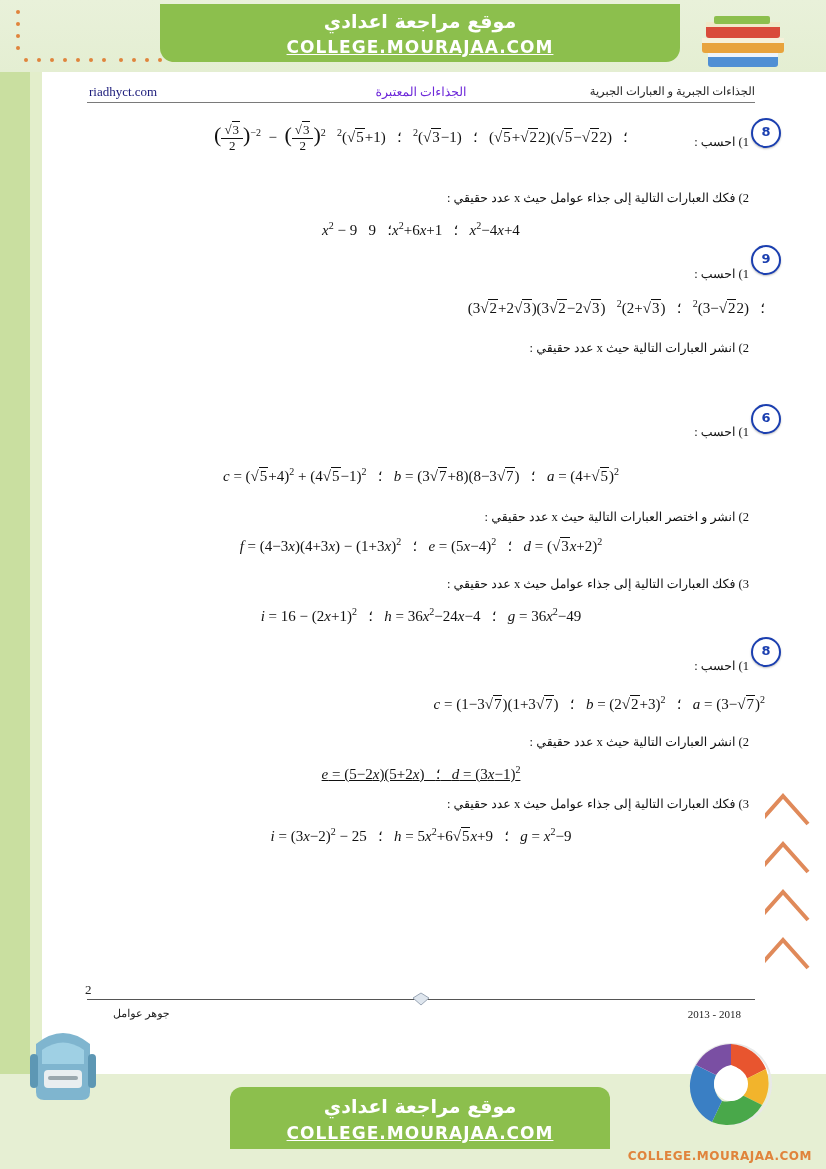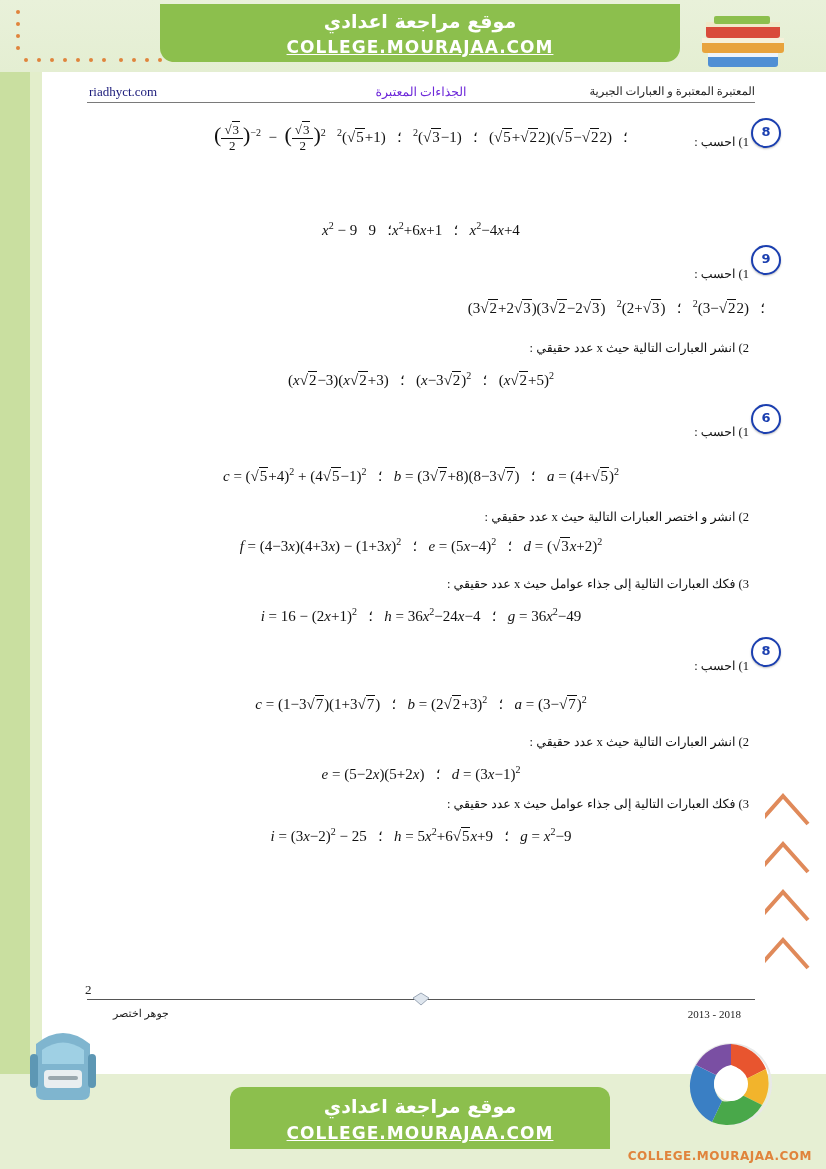--- a/index.html
+++ b/index.html
@@ -228,67 +228,64 @@
     <path d="M20 36 A40 40 0 0 1 55 15 L55 36 A22 22 0 0 0 40 46 Z" fill="#7a4fa3"></path>
     <circle cx="55" cy="55" r="17" fill="#ffffff"></circle>
   </svg>
 </div>
 
 <div class="sheet">
 
   <div class="doc-head">
     <span class="left-site">riadhyct.com</span>
     <span class="mid-title">الجذاءات المعتبرة</span>
-    <span class="right-title">المعتبرة المعتبرة و العبارات الجبرية</span>
+    <span class="right-title">الجذاءات الجبرية و العبارات الجبرية</span>
   </div>
   <div class="doc-head-rule"></div>
 
   <div class="exnum" style="top:44px;right:-16px;">8</div>
   <div class="qline" style="top:60px;">
     <span class="qnum">1)</span>
     <span>احسب :</span>
   </div>
   <div class="mathline" style="top:48px;">
     <span class="big">(</span><span class="frac"><span class="num"><span class="rad">√<span class="bar">3</span></span></span><span class="den">2</span></span><span class="big">)</span><span class="sup">−2</span>
     &nbsp;−&nbsp;
     <span class="big">(</span><span class="frac"><span class="num"><span class="rad">√<span class="bar">3</span></span></span><span class="den">2</span></span><span class="big">)</span><span class="sup">2</span>
     &nbsp;&nbsp;؛&nbsp;&nbsp;
     (2<span class="rad">√<span class="bar">2</span></span>−<span class="rad">√<span class="bar">5</span></span>)(2<span class="rad">√<span class="bar">2</span></span>+<span class="rad">√<span class="bar">5</span></span>)
     &nbsp;&nbsp;؛&nbsp;&nbsp;
     (1−<span class="rad">√<span class="bar">3</span></span>)<span class="sup">2</span>
     &nbsp;&nbsp;؛&nbsp;&nbsp;
     (1+<span class="rad">√<span class="bar">5</span></span>)<span class="sup">2</span>
   </div>
+  <div class="qline" style="top:116px;">
+    <span class="qnum">2)</span>
+    <span>فكك العبارات التالية إلى جذاء عوامل  حيث x عدد حقيقي :</span>
+  </div>
   <div class="mathline" style="top:146px;">
     <i>x</i><span class="sup">2</span> − 9 &nbsp;&nbsp;؛&nbsp;&nbsp; 9<i>x</i><span class="sup">2</span>+6<i>x</i>+1 &nbsp;&nbsp;؛&nbsp;&nbsp; <i>x</i><span class="sup">2</span>−4<i>x</i>+4
   </div>
 
   <div class="exnum" style="top:171px;right:-16px;">9</div>
   <div class="qline" style="top:192px;">
     <span class="qnum">1)</span>
     <span>احسب :</span>
   </div>
   <div class="mathline" style="top:224px;text-align:right;">
     (3<span class="rad">√<span class="bar">2</span></span>+2<span class="rad">√<span class="bar">3</span></span>)(3<span class="rad">√<span class="bar">2</span></span>−2<span class="rad">√<span class="bar">3</span></span>)
     &nbsp;&nbsp;؛&nbsp;&nbsp;
     (2<span class="rad">√<span class="bar">2</span></span>−3)<span class="sup">2</span>
     &nbsp;&nbsp;؛&nbsp;&nbsp;
     (<span class="rad">√<span class="bar">3</span></span>+2)<span class="sup">2</span>
   </div>
   <div class="qline" style="top:266px;">
     <span class="qnum">2)</span>
     <span>انشر العبارات التالية حيث x عدد حقيقي :</span>
   </div>
-  <div class="mathline" style="top:296px;">
-    (<i>x</i><span class="rad">√<span class="bar">2</span></span>−3)(<i>x</i><span class="rad">√<span class="bar">2</span></span>+3)
-    &nbsp;&nbsp;؛&nbsp;&nbsp;
-    (<i>x</i>−3<span class="rad">√<span class="bar">2</span></span>)<span class="sup">2</span>
-    &nbsp;&nbsp;؛&nbsp;&nbsp;
-    (<i>x</i><span class="rad">√<span class="bar">2</span></span>+5)<span class="sup">2</span>
-  </div>
 
   <div class="exnum" style="top:330px;right:-16px;">6</div>
   <div class="qline" style="top:350px;">
     <span class="qnum">1)</span>
     <span>احسب :</span>
   </div>
   <div class="mathline" style="top:392px;font-family:Liberation Serif, serif;">
     <i>c</i> = (<span class="rad">√<span class="bar">5</span></span>+4)<span class="sup">2</span> + (4<span class="rad">√<span class="bar">5</span></span>−1)<span class="sup">2</span>
     &nbsp;&nbsp;؛&nbsp;&nbsp;
     <i>b</i> = (3<span class="rad">√<span class="bar">7</span></span>+8)(8−3<span class="rad">√<span class="bar">7</span></span>)
@@ -316,32 +313,32 @@
     <i>h</i> = 36<i>x</i><span class="sup">2</span>−24<i>x</i>−4
     &nbsp;&nbsp;؛&nbsp;&nbsp;
     <i>g</i> = 36<i>x</i><span class="sup">2</span>−49
   </div>
 
   <div class="exnum" style="top:563px;right:-16px;">8</div>
   <div class="qline" style="top:584px;">
     <span class="qnum">1)</span>
     <span>احسب :</span>
   </div>
-  <div class="mathline" style="top:620px;">
+  <div class="mathline" style="top:620px;text-align:right;">
     <i>c</i> = (1−3<span class="rad">√<span class="bar">7</span></span>)(1+3<span class="rad">√<span class="bar">7</span></span>)
     &nbsp;&nbsp;؛&nbsp;&nbsp;
     <i>b</i> = (2<span class="rad">√<span class="bar">2</span></span>+3)<span class="sup">2</span>
     &nbsp;&nbsp;؛&nbsp;&nbsp;
     <i>a</i> = (3−<span class="rad">√<span class="bar">7</span></span>)<span class="sup">2</span>
   </div>
   <div class="qline" style="top:660px;">
     <span class="qnum">2)</span>
     <span>انشر العبارات التالية حيث x عدد حقيقي :</span>
   </div>
-  <div class="mathline" style="top:690px;">
+  <div class="mathline" style="top:690px;text-decoration:underline;">
     <i>e</i> = (5−2<i>x</i>)(5+2<i>x</i>)
     &nbsp;&nbsp;؛&nbsp;&nbsp;
     <i>d</i> = (3<i>x</i>−1)<span class="sup">2</span>
   </div>
   <div class="qline" style="top:722px;">
     <span class="qnum">3)</span>
     <span>فكك العبارات التالية إلى جذاء عوامل  حيث x عدد حقيقي :</span>
   </div>
   <div class="mathline" style="top:752px;">
     <i>i</i> = (3<i>x</i>−2)<span class="sup">2</span> − 25
@@ -351,21 +348,21 @@
     <i>g</i> = <i>x</i><span class="sup">2</span>−9
   </div>
 
   <div class="page-foot-rule"></div>
   <div class="diamond">
     <svg width="18" height="14" viewBox="0 0 18 14">
         <polygon points="9,1 17,6 9,13 1,6" fill="#dfe6ee" stroke="#9aa6b5" stroke-width="1"></polygon>
       </svg>
   </div>
   <div class="page-num">2</div>
-  <div class="foot-author">جوهر اختصر</div>
+  <div class="foot-author">جوهر عوامل</div>
   <div class="foot-year">2018 - 2013</div>
 </div>
 
 <div class="footer-pill">
   <div class="l1">موقع مراجعة اعدادي</div>
   <div class="l2">COLLEGE.MOURAJAA.COM</div>
 </div>
 <div class="footer-url">COLLEGE.MOURAJAA.COM</div>
 
 </body></html>

